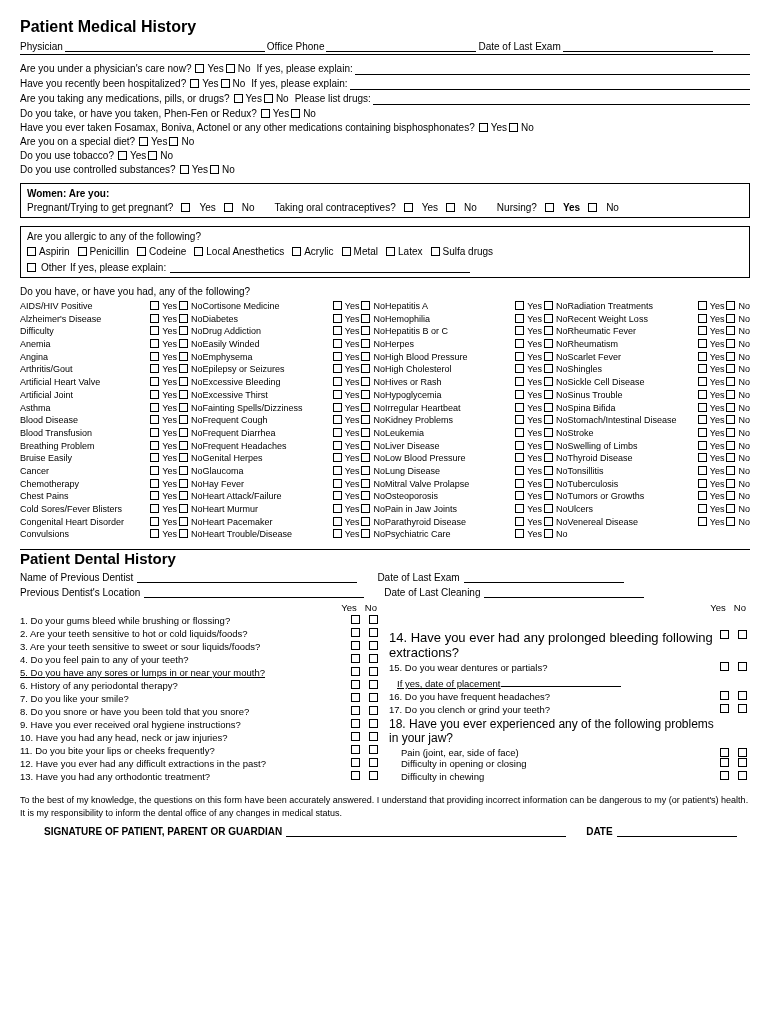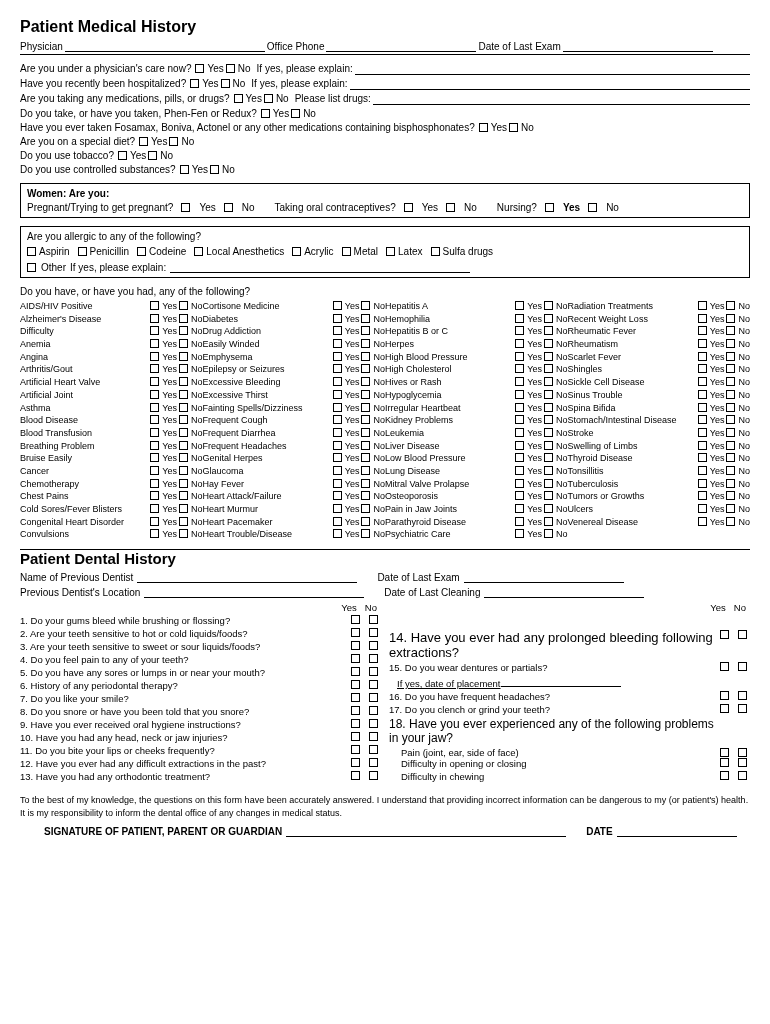--- a/index.html
+++ b/index.html
@@ -1045,21 +1045,21 @@
           </div>
         </div>
         <div style="display: flex; align-items: flex-start; margin-bottom: 2px; font-size: 9.5px;">
           <span style="flex:1;">4.  Do you feel pain to any of your teeth?</span>
           <div style="display:flex;gap:8px;padding-right:2px;">
             <span class="checkbox"></span>
             <span class="checkbox"></span>
           </div>
         </div>
         <div style="display: flex; align-items: flex-start; margin-bottom: 2px; font-size: 9.5px;">
-          <span style="flex:1;">5.  Do you have any sores or lumps in or near your mouth?</span>
+          <span style="flex:1;text-decoration:underline;">5.  Do you have any sores or lumps in or near your mouth?</span>
           <div style="display:flex;gap:8px;padding-right:2px;">
             <span class="checkbox"></span>
             <span class="checkbox"></span>
           </div>
         </div>
         <div style="display: flex; align-items: flex-start; margin-bottom: 2px; font-size: 9.5px;">
           <span style="flex:1;">6.  History of any periodontal therapy?</span>
           <div style="display:flex;gap:8px;padding-right:2px;">
             <span class="checkbox"></span>
             <span class="checkbox"></span>

